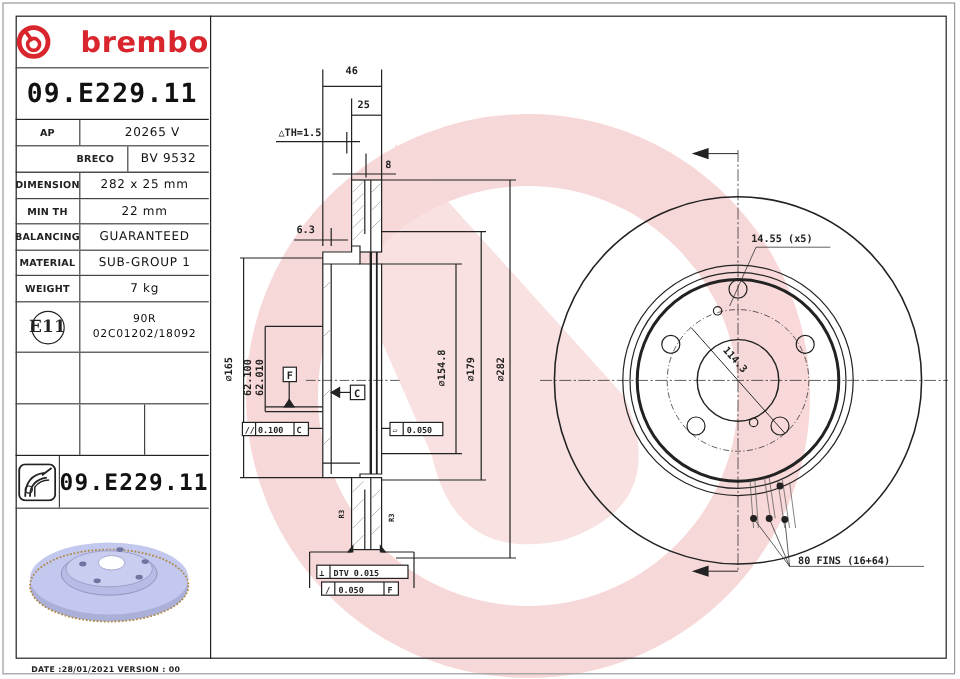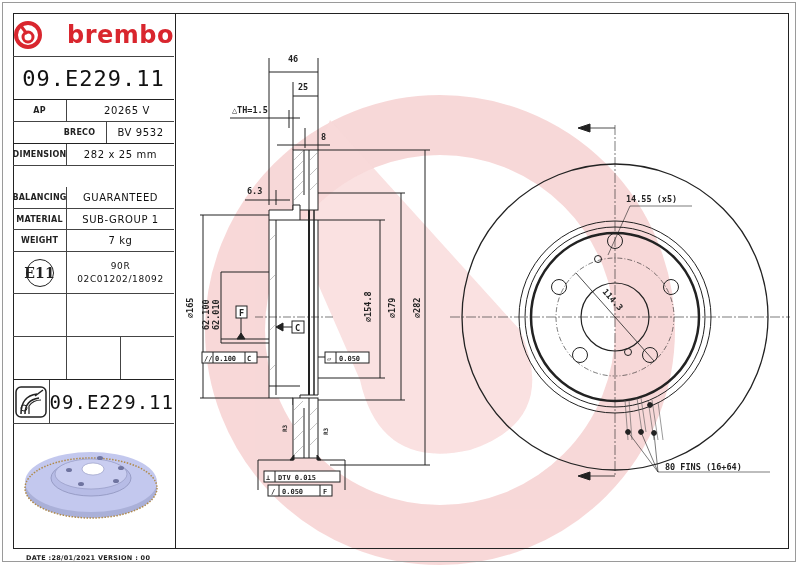--- a/index.html
+++ b/index.html
@@ -6,21 +6,21 @@
   body { width: 800px; height: 566px; position: relative; overflow: hidden; font-family: "Liberation Sans", sans-serif; }
   .frame-outer { position: absolute; left: 2px; top: 2px; width: 794px; height: 560px; border: 1px solid #9a9a9a; box-sizing: border-box; }
   .frame-inner { position: absolute; left: 13px; top: 13px; width: 776px; height: 536px; border: 1.5px solid #222; box-sizing: border-box; }
   .panel { position: absolute; left: 13px; top: 13px; width: 163px; height: 536px; border-right: 1.5px solid #222; box-sizing: border-box; }
   .row { position: absolute; left: 0; width: 161px; border-bottom: 1px solid #444; box-sizing: border-box; display: flex; align-items: center; }
   .row.thick { border-bottom: 1.5px solid #222; }
   .cell-l { width: 54px; height: 100%; border-right: 1px solid #444; box-sizing: border-box; display: flex; align-items: center; justify-content: center; font-family: "DejaVu Sans", sans-serif; font-size: 8px; font-weight: bold; color: #222; letter-spacing: 0.2px; }
   .cell-r { flex: 1; height: 100%; display: flex; align-items: center; justify-content: center; font-family: "DejaVu Sans", sans-serif; font-size: 10px; color: #111; letter-spacing: 0.6px; }
   .logo { height: 44px; justify-content: space-between; }
   .logo-text { font-family: "DejaVu Sans", sans-serif; font-size: 24px; font-weight: bold; color: #d9262e; letter-spacing: 0.5px; margin-left: 6px; }
-  .part-no { font-family: "DejaVu Sans Mono", monospace; font-size: 22px; color: #111; letter-spacing: 1px; }
+  .part-no { font-family: "DejaVu Sans Mono", monospace; font-size: 22px; color: #111; letter-spacing: 1px; font-weight: bold; }
   .e11 { width: 26px; height: 26px; border: 1.5px solid #222; border-radius: 50%; display: flex; align-items: center; justify-content: center; font-family: "DejaVu Serif", serif; font-weight: bold; font-size: 14px; }
   .approval { flex-direction: column; font-size: 9px; line-height: 13px; }
   .footer { position: absolute; left: 26px; top: 554px; font-family: "DejaVu Sans", sans-serif; font-weight: bold; font-size: 6.5px; color: #222; letter-spacing: 0.3px; }
   .drawing { position: absolute; left: 0; top: 0; }
   .dim { font-family: "DejaVu Sans Mono", monospace; font-size: 8.5px; fill: #222; font-weight: bold; }
 </style>
 </head>
 <body>
 
 <svg class="drawing" width="800" height="566" viewBox="0 0 800 566">
@@ -234,20 +234,24 @@
     <div class="cell-r">20265 V</div>
   </div>
   <div class="row thick" style="top:109px;height:22px;padding-left:40px;">
     <div class="cell-l">BRECO</div>
     <div class="cell-r">BV 9532</div>
   </div>
   <div class="row" style="top:131px;height:22px;">
     <div class="cell-l">DIMENSION</div>
     <div class="cell-r">282 x 25 mm</div>
   </div>
+  <div class="row" style="top:153px;height:21px;">
+    <div class="cell-l">MIN TH</div>
+    <div class="cell-r">22 mm</div>
+  </div>
   <div class="row" style="top:174px;height:22px;">
     <div class="cell-l">BALANCING</div>
     <div class="cell-r">GUARANTEED</div>
   </div>
   <div class="row" style="top:196px;height:21px;">
     <div class="cell-l">MATERIAL</div>
     <div class="cell-r">SUB-GROUP 1</div>
   </div>
   <div class="row" style="top:217px;height:22px;">
     <div class="cell-l">WEIGHT</div>

